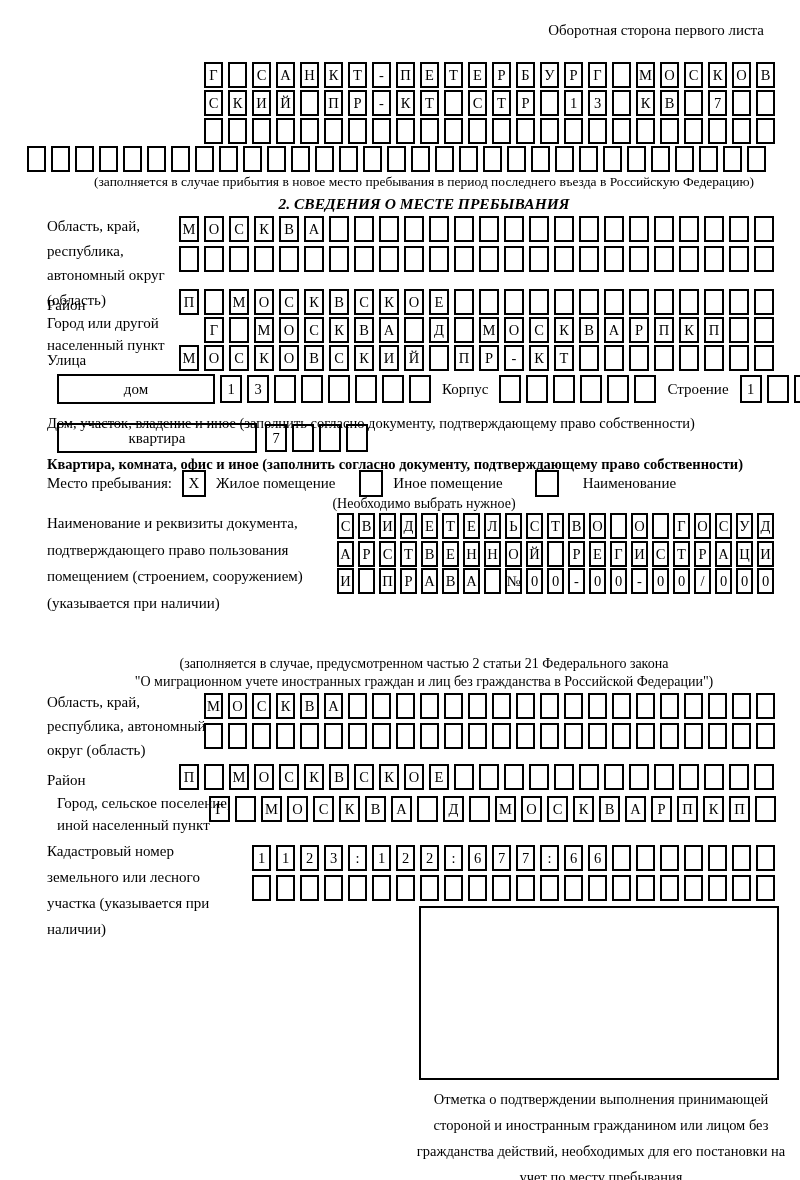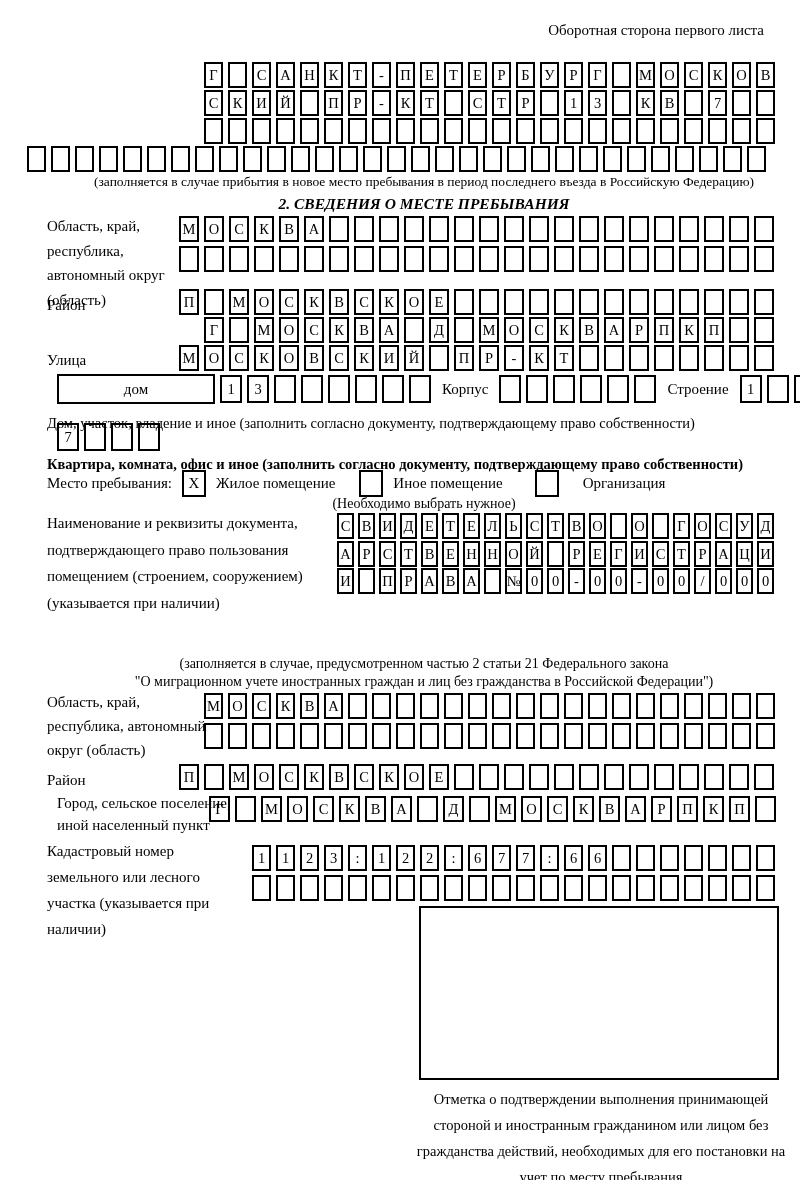--- a/index.html
+++ b/index.html
@@ -226,20 +226,21 @@
       <span class="cell"></span>
       <span class="cell"></span>
       <span class="cell"></span>
       <span class="cell"></span>
       <span class="cell"></span>
       <span class="cell"></span>
       <span class="cell"></span>
       <span class="cell"></span>
     </div>
 
+  <div class="lbl2" style="left:23px;top:312px;width:160px;">Город или другой населенный пункт</div>
   <div class="cellrow cw20" style="left:180px;top:317px;">
       <span class="cell">Г</span>
       <span class="cell"></span>
       <span class="cell">М</span>
       <span class="cell">О</span>
       <span class="cell">С</span>
       <span class="cell">К</span>
       <span class="cell">В</span>
       <span class="cell">А</span>
       <span class="cell"></span>
@@ -312,37 +313,38 @@
     <div class="cellstrip cw22">
         <span class="cell">1</span>
         <span class="cell"></span>
         <span class="cell"></span>
         <span class="cell"></span>
       </div>
   </div>
   <div class="caption" style="left:23px;top:415px;">Дом, участок, владение и иное (заполнить согласно документу, подтверждающему право собственности)</div>
 
   <div class="hrow" style="left:33px;top:423px;gap:8px;">
+    <div class="widebox" style="width:200px;">квартира</div>
     <div class="cellstrip cw22">
         <span class="cell">7</span>
         <span class="cell"></span>
         <span class="cell"></span>
         <span class="cell"></span>
       </div>
   </div>
   <div class="caption" style="left:23px;top:456px;font-weight:bold;">Квартира, комната, офис и иное (заполнить согласно документу, подтверждающему право собственности)</div>
 
   <div class="hrow" style="left:23px;top:470px;gap:10px;font-size:15px;">
     <span>Место пребывания:</span>
     <div class="checkcell">X</div>
     <span>Жилое помещение</span>
     <div class="checkcell" style="margin-left:14px;"></div>
     <span>Иное помещение</span>
     <div class="checkcell" style="margin-left:22px;"></div>
-    <span style="margin-left:14px;">Организация</span>
+    <span style="margin-left:14px;">Наименование</span>
   </div>
   <div class="note" style="top:496px;font-size:14px;">(Необходимо выбрать нужное)</div>
 
   <div class="lbl" style="left:23px;top:510px;width:285px;line-height:26.5px;">Наименование и реквизиты документа, подтверждающего право пользования помещением (строением, сооружением) (указывается при наличии)</div>
   <div class="cellrow cw17" style="left:313px;top:513px;">
       <span class="cell">С</span>
       <span class="cell">В</span>
       <span class="cell">И</span>
       <span class="cell">Д</span>
       <span class="cell">Е</span>

